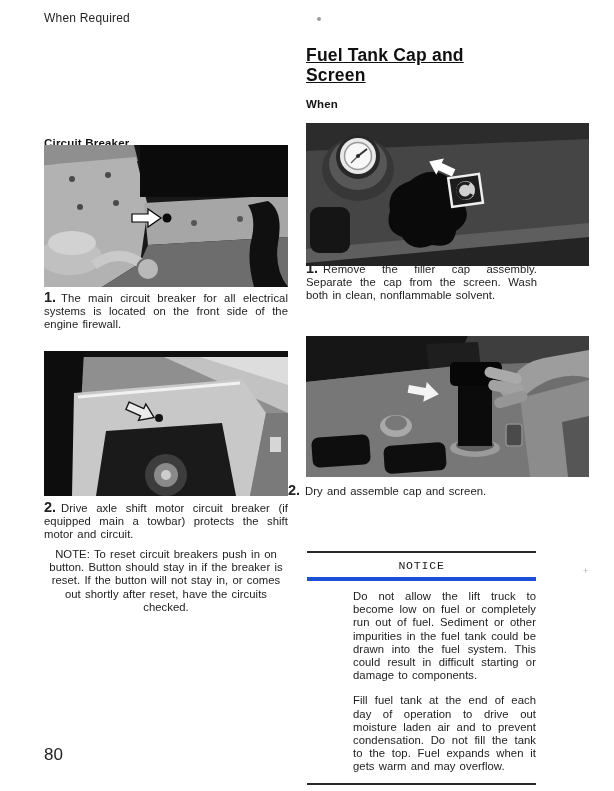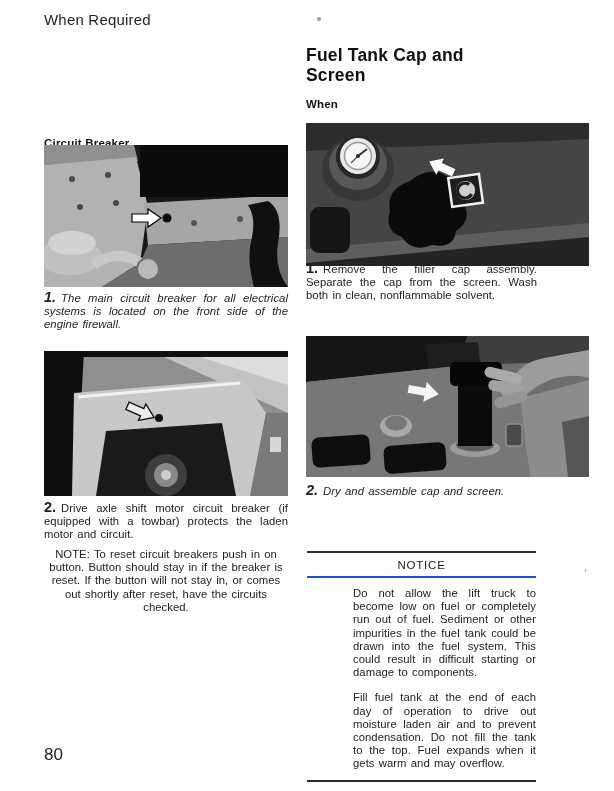--- a/index.html
+++ b/index.html
@@ -2,33 +2,33 @@
 <html><head>
 <meta charset="utf-8">
 <style>
   html,body{margin:0;padding:0;background:#ffffff;}
   .page{
     position:relative;width:614px;height:791px;background:#ffffff;
     font-family:"Liberation Sans","DejaVu Sans",sans-serif;color:#1f1f1f;
     overflow:hidden;
   }
   .abs{position:absolute;}
-  .runhead{font-size:15px;letter-spacing:.2px;}
+  .runhead{font-size:12px;letter-spacing:.2px;}
   .h-small{font-size:11.5px;font-weight:bold;letter-spacing:.2px;color:#141414;}
-  .h-big{font-size:17.5px;font-weight:bold;line-height:20px;letter-spacing:.2px;color:#101010;}
+  .h-big{font-size:17.5px;font-weight:bold;line-height:20px;letter-spacing:.2px;color:#101010;text-decoration:underline;}
   .body{font-size:11.3px;line-height:13.2px;letter-spacing:.05px;word-spacing:1px;color:#222;}
   .just{text-align:justify;}
   .step{margin:0;}
   .stepnum{font-weight:bold;font-size:14.5px;letter-spacing:0;padding-right:5px;}
   p{margin:0;text-align:center;}
   .photo{display:block;}
   .notice-header{
-    border-top:2px solid #2a2a2a;border-bottom:2px solid #1d4ed8;
+    border-top:2px solid #2a2a2a;border-bottom:4px solid #1d4ed8;
     text-align:center;padding:6px 0 5px 0;
-    font-size:11.5px;letter-spacing:.8px;color:#1a1a1a;
+    font-size:11.5px;letter-spacing:.8px;color:#1a1a1a;font-family:Liberation Mono, monospace;
   }
   .notice-para{margin-top:9px;margin-left:46px;}
   .notice-endrule{border-top:2px solid #2a2a2a;margin-top:9px;width:100%;height:0;}
   .pagenum{font-size:17px;text-align:left;color:#222;}
   .speck{background:#9c9c9c;border-radius:50%;}
   .plus-mark{font-size:9px;color:#b5b5b5;}
 </style>
 </head>
 <body>
 
@@ -58,21 +58,21 @@
     <ellipse cx="26" cy="112" rx="32" ry="18" fill="#c0c0c0"></ellipse>
     <ellipse cx="28" cy="98" rx="24" ry="12" fill="#d2d2d2"></ellipse>
     <path d="M50,120 q28,-20 54,4" stroke="#c9c9c9" stroke-width="10" fill="none"></path>
     <circle cx="104" cy="124" r="11" fill="#b9b9b9" stroke="#6e6e6e" stroke-width="2"></circle>
     <g>
       <polygon points="88,69 104,69 104,64 117,73 104,82 104,77 88,77" fill="#ffffff" stroke="#000000" stroke-width="1.2"></polygon>
     </g>
     <circle cx="123" cy="73" r="4.5" fill="#0a0a0a"></circle>
   </svg>
 
-  <p class="abs body just step" style="left:44px;top:291px;width:244px;font-style:italic;">
+  <p class="abs body just step" style="left:44px;top:291px;width:244px;">
     <span class="stepnum">1.</span><span>The main circuit breaker for all electrical systems is located on the front side of the engine firewall.</span>
   </p>
 
   <svg class="abs photo" style="left:44px;top:351px;" width="244" height="145" viewBox="0 0 244 145">
     <rect width="244" height="145" fill="#8f8f8f"></rect>
     <rect x="0" y="0" width="244" height="6" fill="#101010"></rect>
     <polygon points="120,6 244,6 244,62" fill="#c2c2c2"></polygon>
     <polygon points="156,6 244,6 244,34" fill="#dddddd"></polygon>
     <polygon points="0,0 40,0 32,145 0,145" fill="#0d0d0d"></polygon>
     <polygon points="30,42 198,28 222,62 206,145 28,145" fill="#c8c8c8"></polygon>
@@ -83,21 +83,21 @@
     <circle cx="122" cy="124" r="5" fill="#cdcdcd"></circle>
     <polygon points="222,62 244,62 244,145 206,145" fill="#7a7a7a"></polygon>
     <rect x="226" y="86" width="11" height="15" fill="#d6d6d6"></rect>
     <g transform="rotate(24 100 62)">
       <polygon points="82,58 98,58 98,53 111,62 98,71 98,66 82,66" fill="#ececec" stroke="#151515" stroke-width="1.4"></polygon>
     </g>
     <circle cx="115" cy="67" r="4" fill="#141414"></circle>
   </svg>
 
   <p class="abs body just step" style="left:44px;top:501px;width:244px;">
-    <span class="stepnum">2.</span><span>Drive axle shift motor circuit breaker (if equipped with a towbar) protects the laden motor and circuit.</span>
+    <span class="stepnum">2.</span><span>Drive axle shift motor circuit breaker (if equipped main a towbar) protects the shift motor and circuit.</span>
   </p>
 
   <p class="abs body" style="left:44px;top:548px;width:244px;">NOTE: To reset circuit breakers push in on button. Button should stay in if the breaker is reset. If the button will not stay in, or comes out shortly after reset, have the circuits checked.</p>
 
   <div class="abs h-big" style="left:306px;top:45px;width:185px;">Fuel Tank Cap and Screen</div>
   <div class="abs h-small" style="left:306px;top:98px;">When</div>
 
   <svg class="abs photo" style="left:306px;top:123px;" width="283" height="143" viewBox="0 0 283 143">
     <rect width="283" height="143" fill="#454545"></rect>
     <polygon points="0,0 283,0 283,16 0,28" fill="#2c2c2c"></polygon>
@@ -146,21 +146,21 @@
     <rect x="200" y="88" width="16" height="22" rx="3" fill="#4a4a4a" stroke="#8d8d8d" stroke-width="1.5"></rect>
     <path d="M283,14 L238,22 q-20,4 -30,18 l-14,16 q8,12 20,7 l16,-12 q26,-16 53,-9 z" fill="#9d9d9d"></path>
     <rect x="178" y="34" width="38" height="11" rx="5.5" fill="#aaaaaa" transform="rotate(14 197 40)"></rect>
     <rect x="182" y="46" width="36" height="11" rx="5.5" fill="#a2a2a2" transform="rotate(10 200 52)"></rect>
     <rect x="188" y="58" width="34" height="11" rx="5.5" fill="#969696" transform="rotate(-16 205 64)"></rect>
     <g transform="rotate(10 120 56)">
       <polygon points="102,52 119,52 119,46 133,56 119,66 119,60 102,60" fill="#f4f4f4"></polygon>
     </g>
   </svg>
 
-  <p class="abs body just step" style="left:306px;top:484px;width:231px;font-style:italic;">
+  <p class="abs body just step" style="left:288px;top:484px;width:231px;">
     <span class="stepnum">2.</span><span>Dry and assemble cap and screen.</span>
   </p>
 
 
   <div class="abs" style="left:307px;top:551px;width:229px;">
     <div class="notice-header">NOTICE</div>
     <p class="body just notice-para">Do not allow the lift truck to become low on fuel or completely run out of fuel. Sediment or other impurities in the fuel tank could be drawn into the fuel system. This could result in difficult starting or damage to components.</p>
     <p class="body just notice-para" style="margin-top:12px;">Fill fuel tank at the end of each day of operation to drive out moisture laden air and to prevent condensation. Do not fill the tank to the top. Fuel expands when it gets warm and may overflow.</p>
     <div class="notice-endrule"></div>
   </div>

